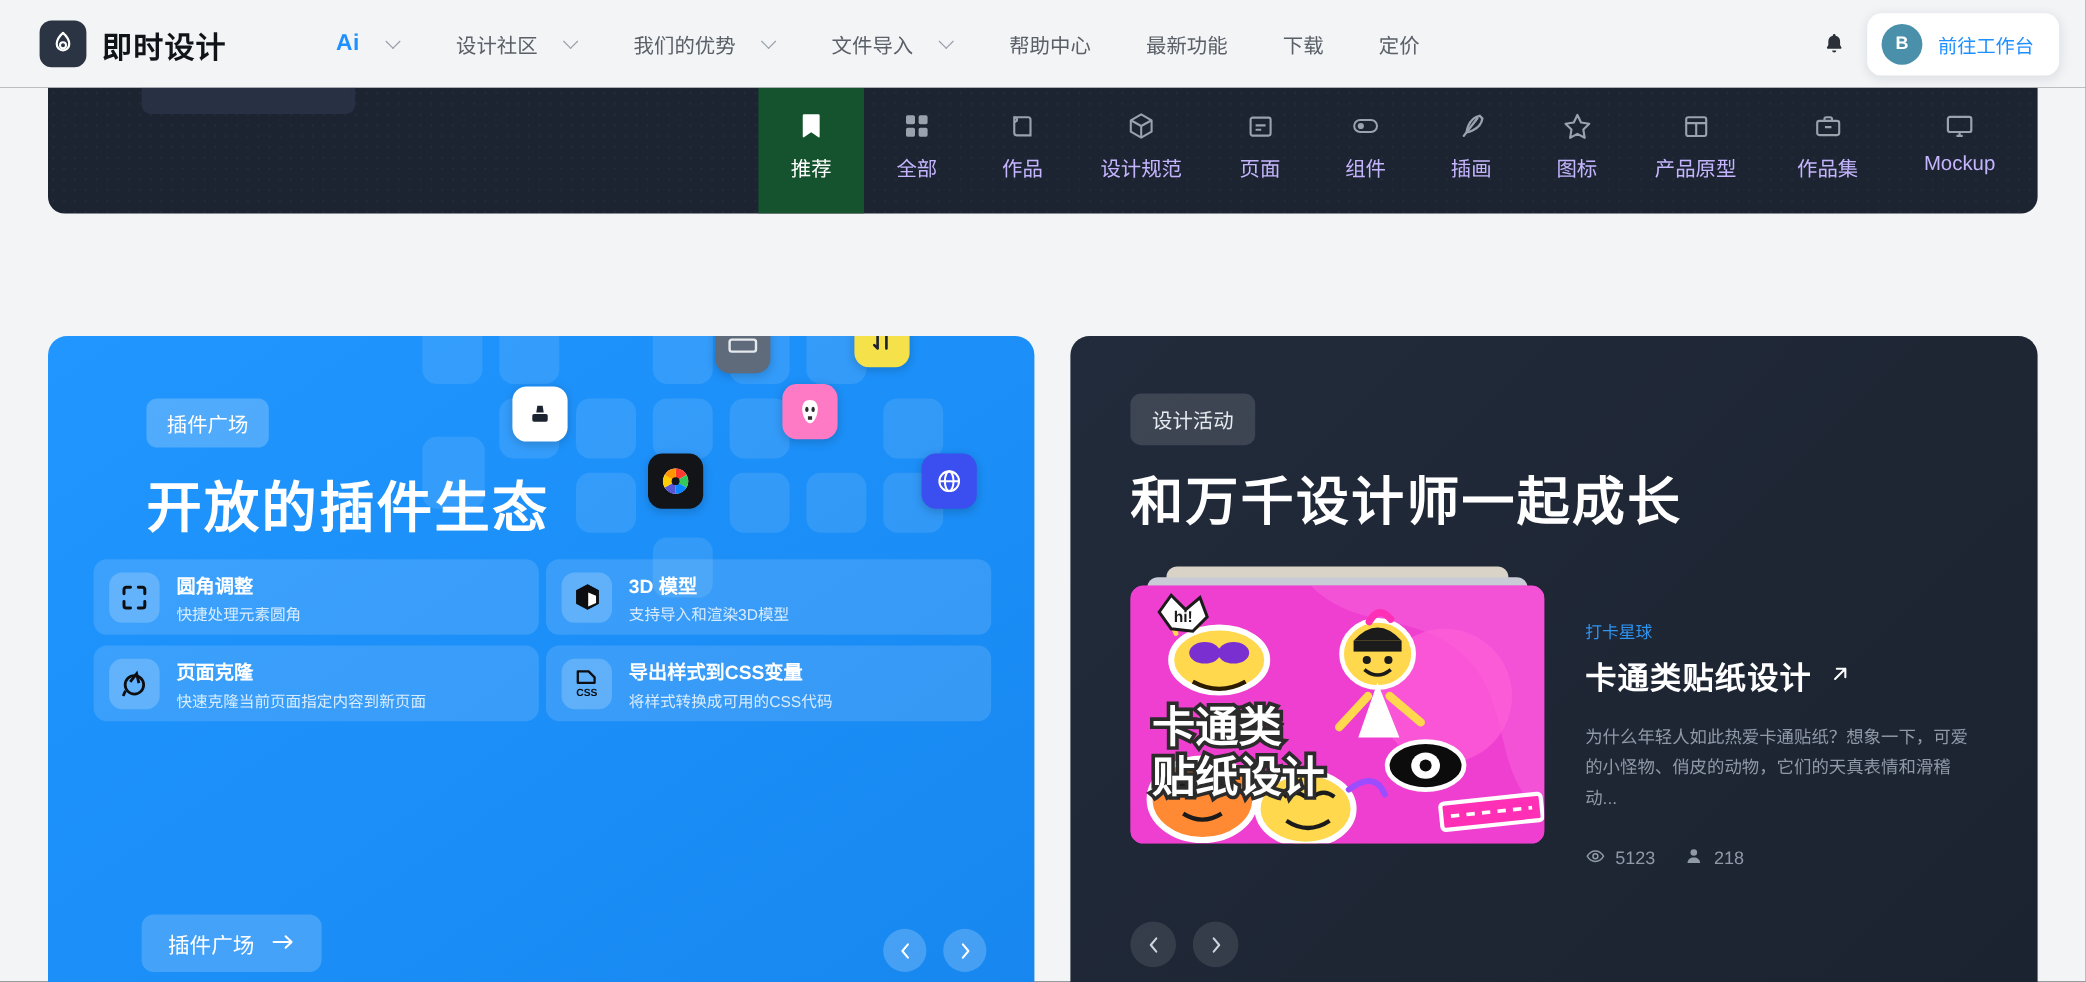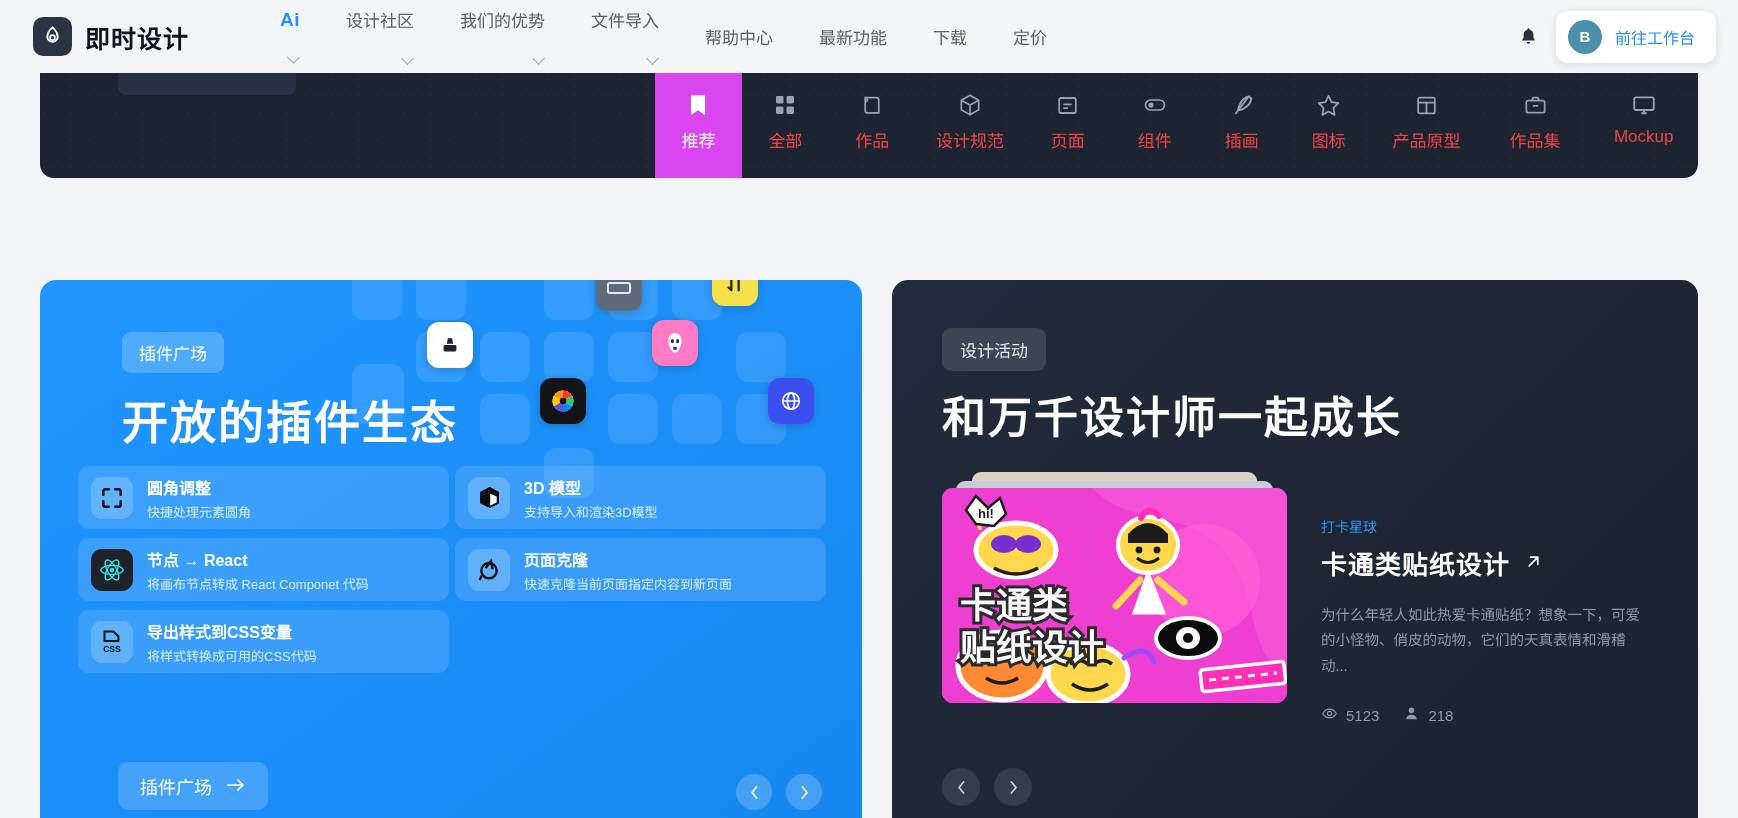--- a/index.html
+++ b/index.html
@@ -22,25 +22,25 @@
   .brand{ display:flex; align-items:center; margin-left:33px; }
   .brand-logo{
     width:39px;height:39px;border-radius:10px;background:#2b3442;
     display:flex;align-items:center;justify-content:center;flex:0 0 auto;
   }
   .brand-name{
     margin-left:13px;font-size:25px;font-weight:bold;color:#101418;letter-spacing:1px;
   }
   .nav-items{ display:flex; align-items:center; margin-left:91px; }
   .nav-item{
-    display:flex;align-items:flex-end;gap:23px;
+    display:flex;align-items:center;gap:23px;
     font-size:17px;color:#5b6068;
     padding:0 0;
     margin-right:46px;
-    cursor:pointer;white-space:nowrap;flex-direction:column;
+    cursor:pointer;white-space:nowrap;
   }
   .nav-item.ai{ color:#1e90ff; font-weight:bold; font-size:19px; letter-spacing:.5px;}
   .chev{ display:inline-block; width:11px;height:11px; position:relative; top:-2px;}
   .chev:before{
     content:""; position:absolute; left:0; top:1px;
     width:8px;height:8px;border-right:1.6px solid #9aa0a8;border-bottom:1.6px solid #9aa0a8;
     transform:rotate(45deg);
   }
   .nav-right{ margin-left:auto; display:flex; align-items:center; margin-right:22px; gap:10px;}
   .bell{ width:34px;height:34px;display:flex;align-items:center;justify-content:center;cursor:pointer;}
@@ -82,25 +82,25 @@
 
   
   #tabs{
     position:absolute; left:0; top:0; height:105px; width:100%;
     display:flex; align-items:flex-start; padding-left:592px;
   }
   .tab{
     width:88px; height:105px;
     display:flex;flex-direction:column;align-items:center;
     padding-top:16px;
-    color:#ef4444; cursor:pointer; position:relative; z-index:3;
+    color:#c4b5fd; cursor:pointer; position:relative; z-index:3;
   }
   .tab .tab-ico{ height:32px; display:flex;align-items:center;justify-content:center;}
   .tab .tab-label{ font-size:17px; margin-top:6px; white-space:nowrap;}
-  .tab.active{ background:#d946ef; color:#fff;margin-left:23px; }
+  .tab.active{ background:#14532d; color:#fff; }
   .tab.wide{ width:110px; }
 
   
   #cards{
     position:absolute; left:0; top:105px; width:1738px; height:640px;
   }
 
   
   #plugin-card{
     position:absolute; left:40px; top:102px; width:822px; height:568px;
@@ -490,34 +490,20 @@
               <path d="M12 2.6 20.4 7v10L12 21.4V2.6z" fill="#0c0e11"></path>
               <path d="M12.6 8.6 18.4 11v5.4l-5.8 2.6V8.6z" fill="#ffffff"></path>
             </svg>
           </div>
           <div class="plug-txt">
             <div class="plug-name">3D 模型</div>
             <div class="plug-desc">支持导入和渲染3D模型</div>
           </div>
         </div>
 
-        <div class="plug">
-          <div class="plug-ico" style="background:#1f2229;">
-            <svg width="30" height="30" viewBox="0 0 24 24" fill="none" stroke="#39e0e6" stroke-width="1.1">
-              <circle cx="12" cy="12" r="1.9" fill="#39e0e6" stroke="none"></circle>
-              <ellipse cx="12" cy="12" rx="9" ry="3.6"></ellipse>
-              <ellipse cx="12" cy="12" rx="9" ry="3.6" transform="rotate(60 12 12)"></ellipse>
-              <ellipse cx="12" cy="12" rx="9" ry="3.6" transform="rotate(120 12 12)"></ellipse>
-            </svg>
-          </div>
-          <div class="plug-txt">
-            <div class="plug-name">节点 → React</div>
-            <div class="plug-desc">将画布节点转成 React Componet 代码</div>
-          </div>
-        </div>
 
         <div class="plug">
           <div class="plug-ico" style="background:rgba(255,255,255,.20);">
             <svg width="28" height="28" viewBox="0 0 24 24" fill="none" stroke="#0c0e11" stroke-width="2">
               <circle cx="12" cy="12.6" r="6.6"></circle>
               <path d="M9 10.4 13.6 4.6 15.2 11.4"></path>
               <path d="M5.6 16.8 4 20.6"></path>
             </svg>
           </div>
           <div class="plug-txt">

